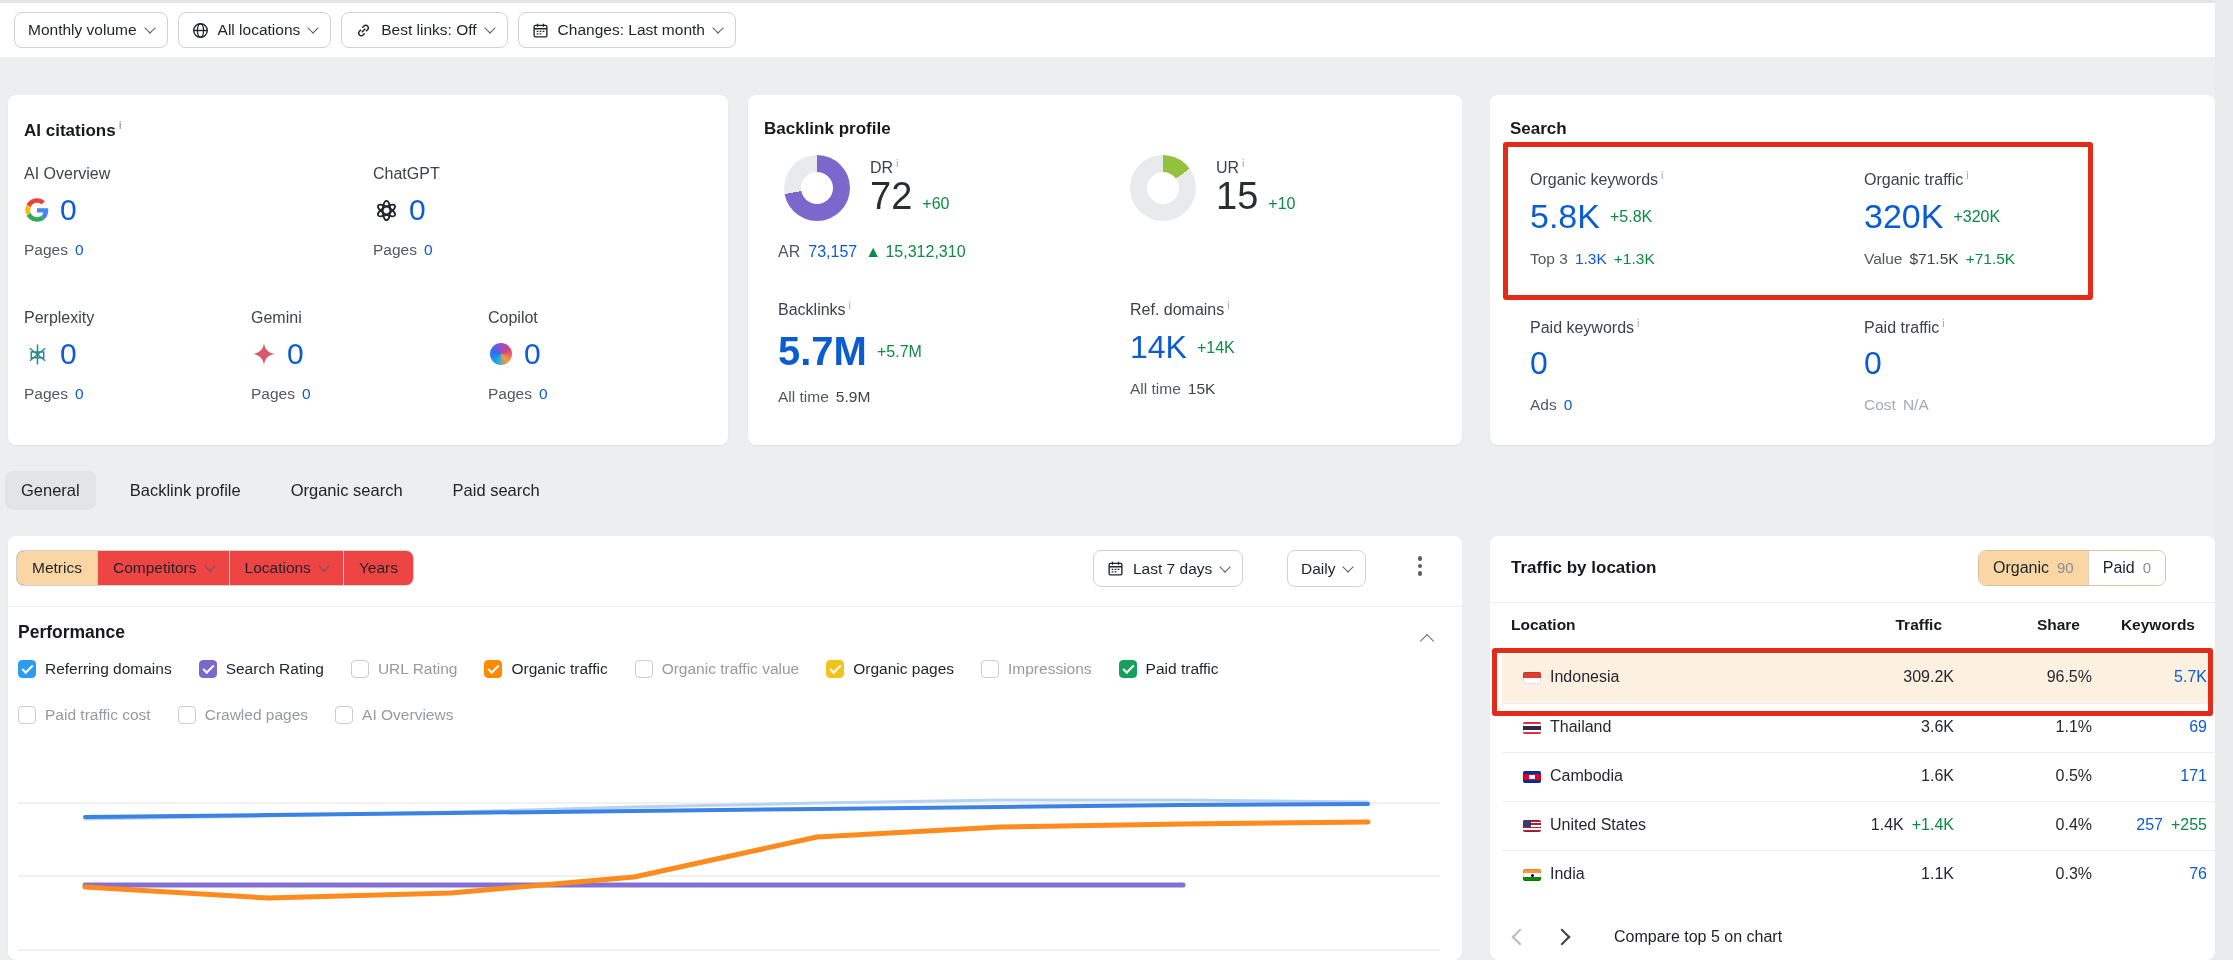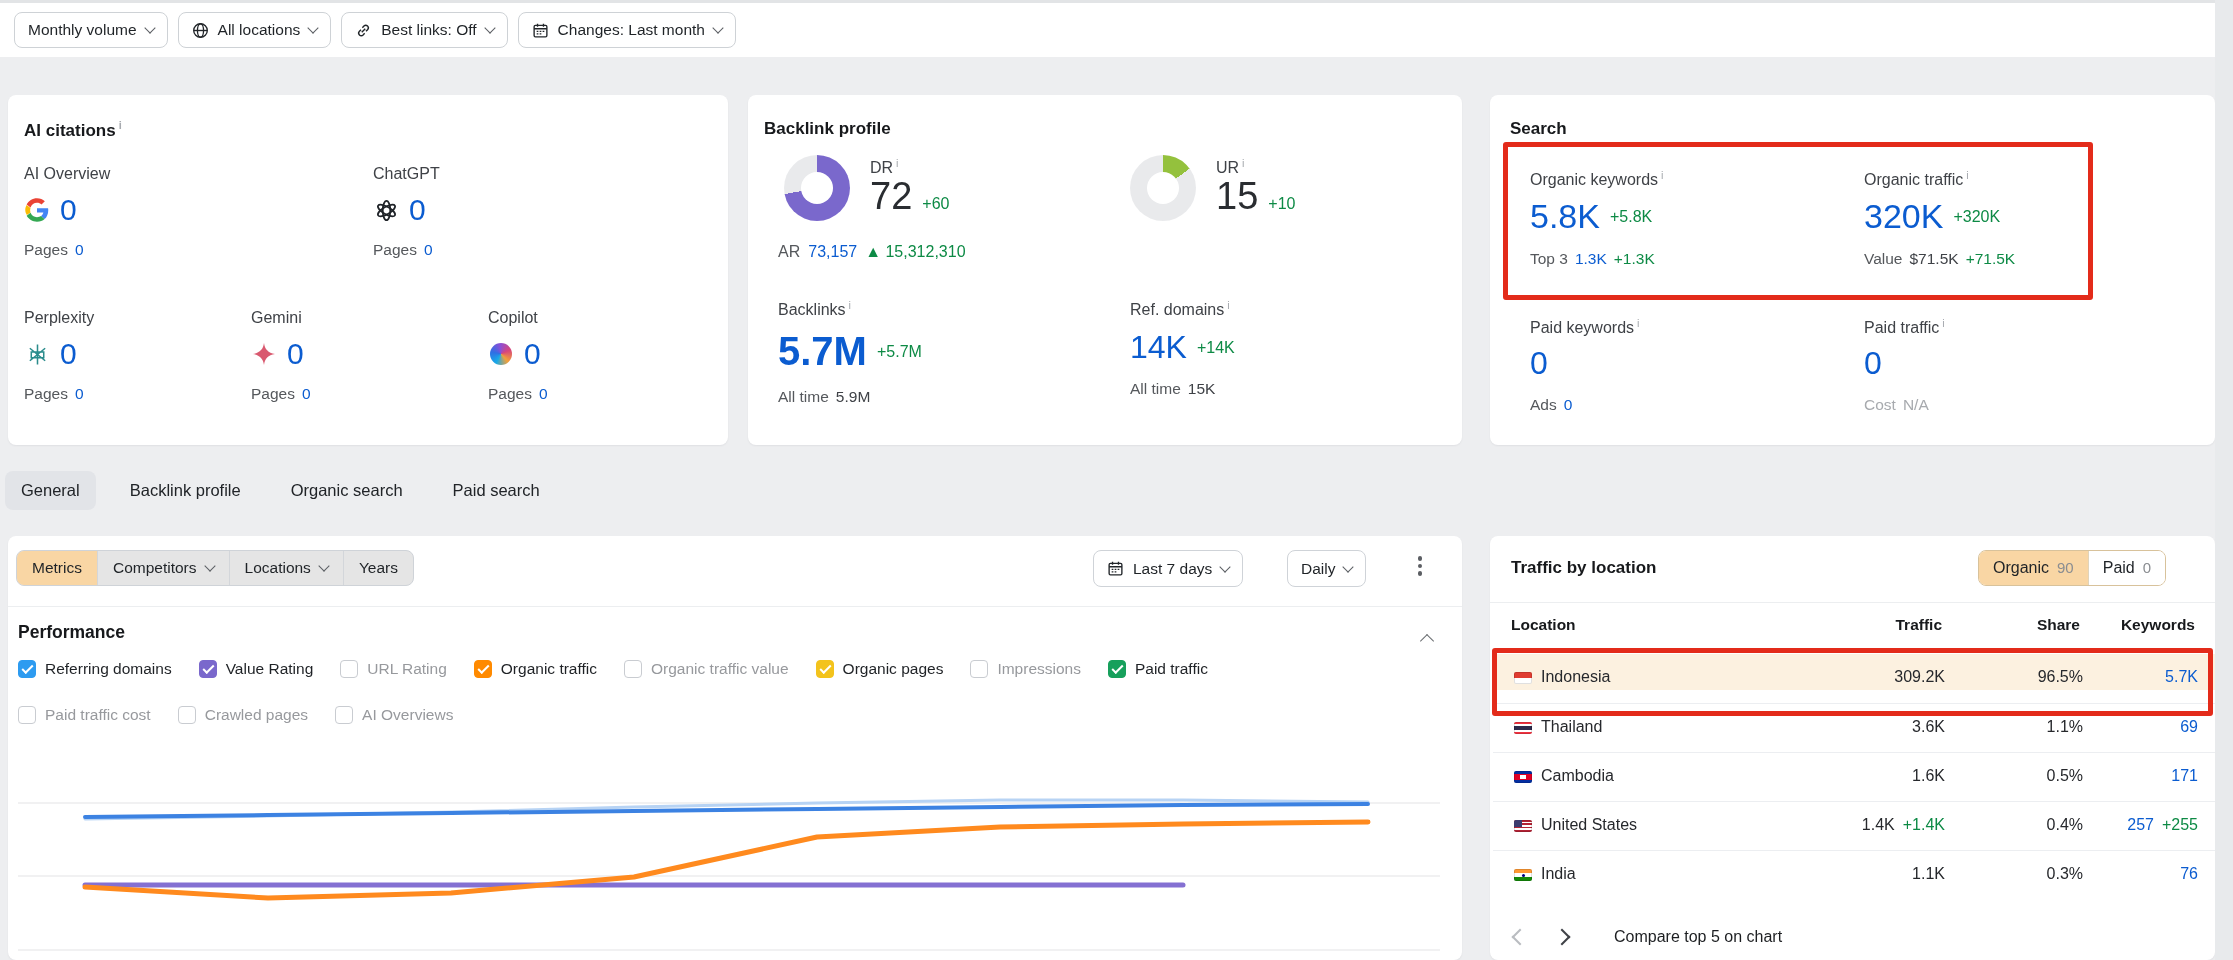--- a/index.html
+++ b/index.html
@@ -57,21 +57,21 @@
   .anno{position:absolute;border:5px solid #e32b1a;border-radius:3px;pointer-events:none;z-index:6;}
 
   
   .tabs{position:absolute;left:5px;top:468px;display:flex;gap:18px;align-items:center;height:44px;}
   .tab{padding:10px 16px;border-radius:8px;font-size:16.5px;color:#212428;cursor:pointer;white-space:nowrap;}
   .tab.active{background:#e2e4e8;}
 
   
   #card-chart{left:8px;top:536px;width:1454px;height:424px;}
   .seg-group{position:absolute;left:8px;top:14px;display:flex;border:1px solid #cfd3d8;border-radius:8px;
-             overflow:hidden;background:#e5e5e5;}
+             overflow:hidden;background:#ef4444;}
   .seg{display:flex;align-items:center;gap:9px;padding:8px 15px;font-size:15.5px;color:#1f2327;
        border-right:1px solid #d3d6da;cursor:pointer;white-space:nowrap;}
   .seg:last-child{border-right:none;}
   .seg.active{background:#f9d6a4;}
   .ctl-btn{position:absolute;top:14px;height:37px;border:1px solid #cfd3d8;border-radius:8px;background:#fff;
            display:flex;align-items:center;gap:9px;padding:0 13px;font-size:15.5px;color:#1f2327;
            box-sizing:border-box;cursor:pointer;}
   .kebab{position:absolute;top:20px;width:20px;height:26px;display:flex;flex-direction:column;
          align-items:center;gap:3px;cursor:pointer;}
   .kebab i{width:4.5px;height:4.5px;border-radius:50%;background:#5b5e63;}
@@ -95,21 +95,21 @@
   .tg{display:flex;align-items:baseline;gap:8px;padding:8px 14px;font-size:16px;color:#1f2327;cursor:pointer;}
   .tg .cnt{font-size:15px;color:#8a8d91;}
   .tg.active{background:#f9d6a4;}
   .tg:not(.active){border-left:1px solid #e0d4bb;background:#fff;}
   .loc-head{position:absolute;left:0;top:80px;width:725px;height:22px;font-size:15.5px;font-weight:700;color:#17191c;}
   .loc-head span{position:absolute;top:0;}
   .h-loc{left:21px;}
   .h-traffic{left:330px;width:122px;text-align:right;}
   .h-share{left:480px;width:110px;text-align:right;}
   .h-kw{left:600px;width:105px;text-align:right;}
-  .loc-row{position:absolute;left:3px;width:725px;height:36px;border-top:1px solid #eceef1;cursor:pointer;}
+  .loc-row{position:absolute;left:12px;width:725px;height:49px;border-top:1px solid #eceef1;cursor:pointer;}
   .loc-row.hl{background:#fcf1e0;border-top-color:transparent;}
   .cell{position:absolute;top:14px;font-size:16px;color:#26282c;}
   .cell-flag{left:21px;top:18px;}
   .cell-name{left:48px;}
   .cell-traffic{left:250px;width:202px;display:flex;justify-content:flex-end;gap:8px;}
   .cell-share{left:480px;width:110px;text-align:right;}
   .cell-kw{left:600px;width:105px;display:flex;justify-content:flex-end;gap:8px;}
   .flag{display:block;width:18px;height:12px;border-radius:2px;box-shadow:inset 0 0 0 1px rgba(0,0,0,.12);position:relative;overflow:hidden;}
   .flag-id{background:linear-gradient(#e03c31 0 50%,#fff 50% 100%);}
   .flag-th{background:linear-gradient(#ef3340 0 17%,#fff 17% 34%,#2d2a4a 34% 66%,#fff 66% 83%,#ef3340 83% 100%);}
@@ -420,21 +420,21 @@
     <div class="sec-title" style="left:10px;top:86px;">Performance</div>
     <div class="collapse" style="left:1414px;top:96px;"><span class="chev up" style="border-color:#6a6d71;width:9px;height:9px;"></span></div>
 
     <div class="perf-row" style="top:124px;">
       <label class="perf-metric">
           <span class="checkbox on" style="background: rgb(45, 155, 240); border-color: rgb(45, 155, 240);"></span>
           <span class="pm-label">Referring domains</span>
         </label>
       <label class="perf-metric">
           <span class="checkbox on" style="background: rgb(122, 104, 204); border-color: rgb(122, 104, 204);"></span>
-          <span class="pm-label">Value Rating</span>
+          <span class="pm-label">Search Rating</span>
         </label>
       <label class="perf-metric off">
           <span class="checkbox"></span>
           <span class="pm-label">URL Rating</span>
         </label>
       <label class="perf-metric">
           <span class="checkbox on" style="background: rgb(255, 138, 0); border-color: rgb(255, 138, 0);"></span>
           <span class="pm-label">Organic traffic</span>
         </label>
       <label class="perf-metric off">

